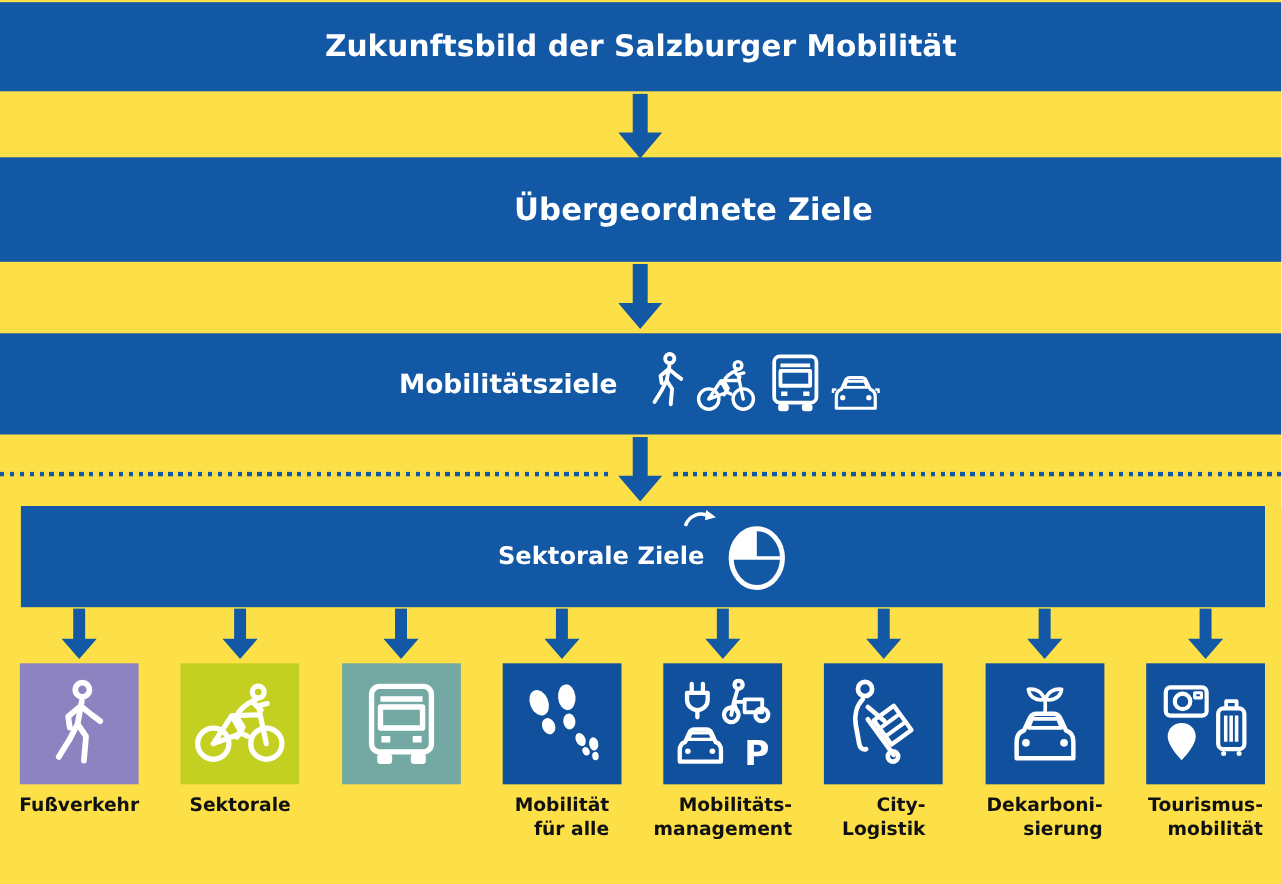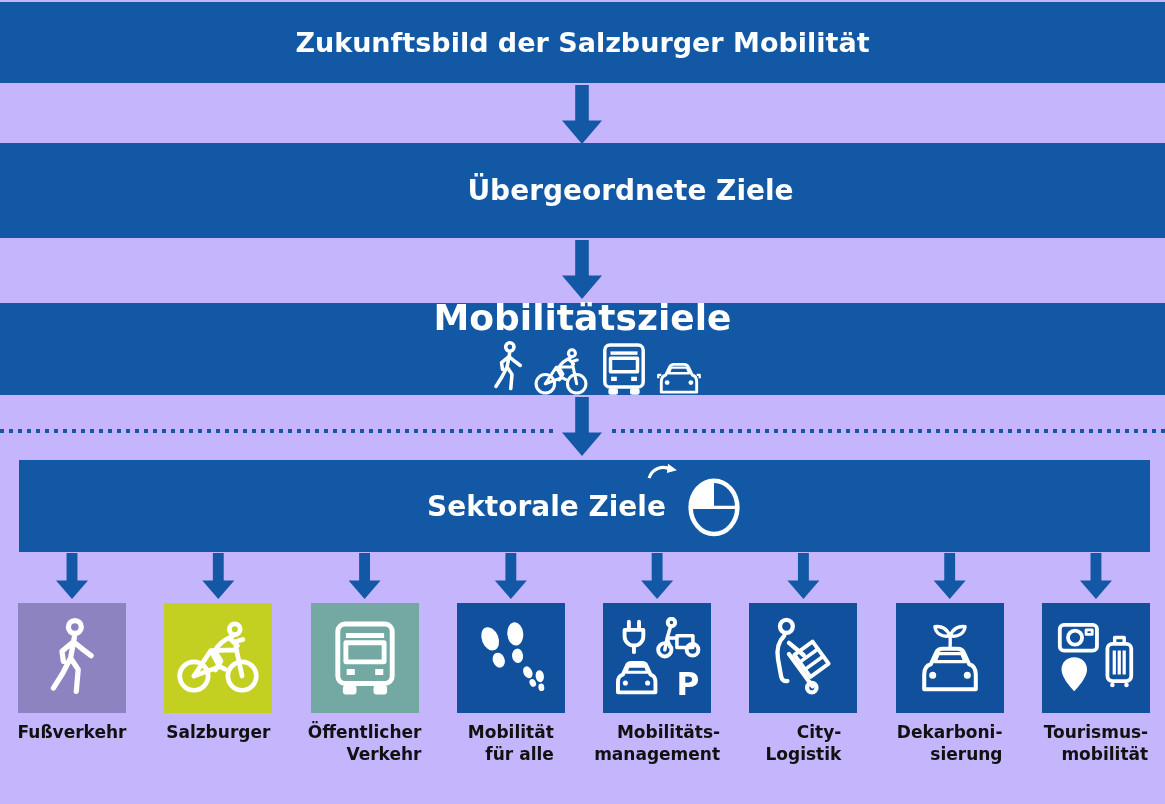--- a/index.html
+++ b/index.html
@@ -1,32 +1,32 @@
 <!DOCTYPE html>
 <html><head>
 <meta charset="utf-8">
 <style>
   :root{
     --blue:#1358a5;
     --boxblue:#10509c;
   }
   html,body{margin:0;padding:0;background:#fff;}
   .canvas{
-    position:relative;width:1165px;height:804px;background:#c4b5fd;overflow:hidden;
+    position:relative;width:1165px;height:804px;background:#fde047;overflow:hidden;
     font-family:"DejaVu Sans","Liberation Sans",sans-serif;
   }
   .banner{
     position:absolute;left:0;width:100%;background:var(--blue);color:#fff;
     display:flex;align-items:center;justify-content:center;font-weight:bold;
   }
   .banner .btxt{white-space:nowrap;}
   .b1{top:2px;height:81px;font-size:27px;}
   .b2{top:143px;height:95px;font-size:28px;padding-left:48px;}
-  .b3{top:303px;height:92px;font-size:36px;flex-direction:column;}
-  .b4{top:460px;left:19px;width:1131px;height:92px;font-size:28px;}
+  .b3{top:303px;height:92px;font-size:24px;}
+  .b4{top:460px;left:19px;width:1131px;height:92px;font-size:22px;}
   .b3-icons{display:flex;align-items:flex-end;gap:5px;margin-left:26px;margin-bottom:6px;}
   .b3-icons svg{display:block;}
   .arrow{
     position:absolute;background:var(--blue);
     clip-path:polygon(33% 0,67% 0,67% 60%,100% 60%,50% 100%,0 60%,33% 60%);
   }
   .arrow.big{width:40px;height:59px;left:562px;}
   .a1{top:85px;}
   .a2{top:240px;height:61px;}
   .a3{top:397px;height:61px;}
@@ -145,40 +145,36 @@
       <div class="tile" style="background-color: rgb(195, 208, 33);">
         <svg width="86" height="74" viewBox="0 0 40 34" fill="none" stroke="#fff" stroke-width="2.2" stroke-linecap="round" stroke-linejoin="round">
           <circle cx="8.8" cy="25.4" r="6.6"></circle>
             <circle cx="31.2" cy="25.4" r="6.6"></circle>
           <path d="M8.8 25.4 L16.6 13.6 L28.6 13.2 L31.2 25.4 M16.6 13.6 L20.8 21 L8.8 25.4 M20.8 21 l2.4 1.2 M28.6 13.2 L28 9.4 L31.6 8.4"></path>
           <circle cx="27.8" cy="3.6" r="2.5"></circle>
           <path d="M26.8 6.8 C23 8.4 20 10.4 18.6 13.8 M26 8.4 L29 11.2 M18.6 13.8 L21.4 18.4 L18.8 22.6"></path>
         </svg>
       </div>
       <div class="slabel">
-        <span>Salzburger</span>
+        <span>Sektorale</span>
           <span></span>
       </div>
     </div>
 
     <div class="sector">
       <div class="arrow small"></div>
       <div class="tile" style="background-color: rgb(115, 169, 162);">
         <svg width="68" height="78" viewBox="0 0 32 36" fill="none" stroke="#fff" stroke-width="2.3" stroke-linejoin="round">
           <rect x="3.2" y="2" width="25.6" height="28" rx="3.4"></rect>
           <path d="M7 7.4 h18"></path>
           <rect x="7" y="10.8" width="18" height="9"></rect>
           <path d="M7.4 24.6 h3.8 M20.8 24.6 h3.8" stroke-width="2.8"></path>
           <rect x="5.6" y="30.8" width="6.4" height="4.4" rx="1.4" fill="#fff" stroke="none"></rect>
           <rect x="20" y="30.8" width="6.4" height="4.4" rx="1.4" fill="#fff" stroke="none"></rect>
         </svg>
-      </div>
-      <div class="slabel">
-        <span>Öffentlicher</span>
-          <span>Verkehr</span>
       </div>
     </div>
 
 
     <div class="sector">
       <div class="arrow small"></div>
       <div class="tile" style="background-color: rgb(16, 80, 156);">
         <svg width="76" height="76" viewBox="0 0 44 44" fill="#fff">
           <g transform="rotate(-22 12 16)">
               <ellipse cx="12" cy="10.5" rx="4.8" ry="7"></ellipse>

